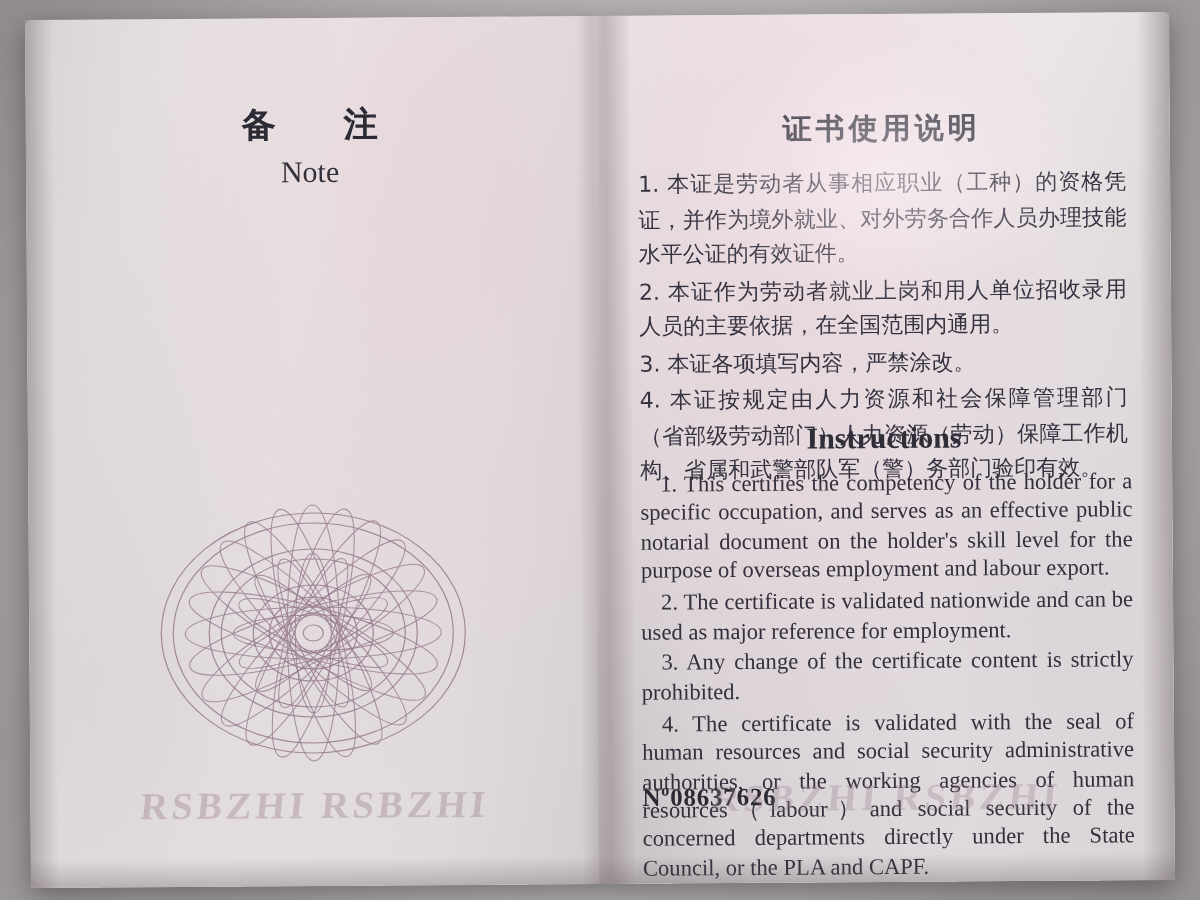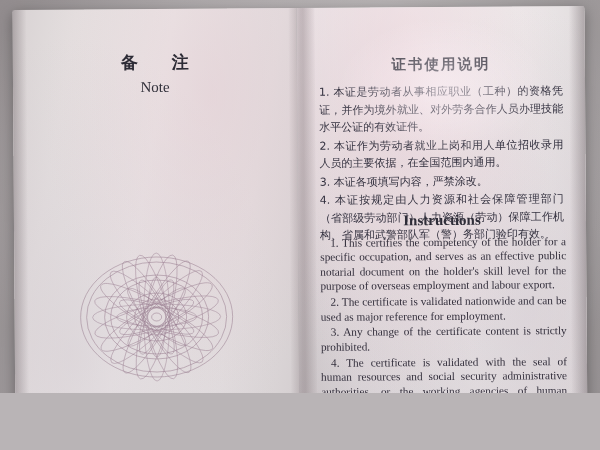--- a/index.html
+++ b/index.html
@@ -3,21 +3,21 @@
 <meta charset="utf-8">
 <style>
   html, body {
     margin: 0;
     padding: 0;
     background: #b9b4b6;
   }
   #page {
     position: relative;
     width: 600px;
-    height: 393px;
+    height: 450px;
     overflow: hidden;
     background: #22c55e;
     font-family: "Liberation Serif", serif;
   }
   
   .backdrop {
     position: absolute;
     inset: 0;
     background:
       linear-gradient(105deg, #b2abad 0%, #c4bec0 25%, #cfcacb 55%, #b8b2b4 100%);

